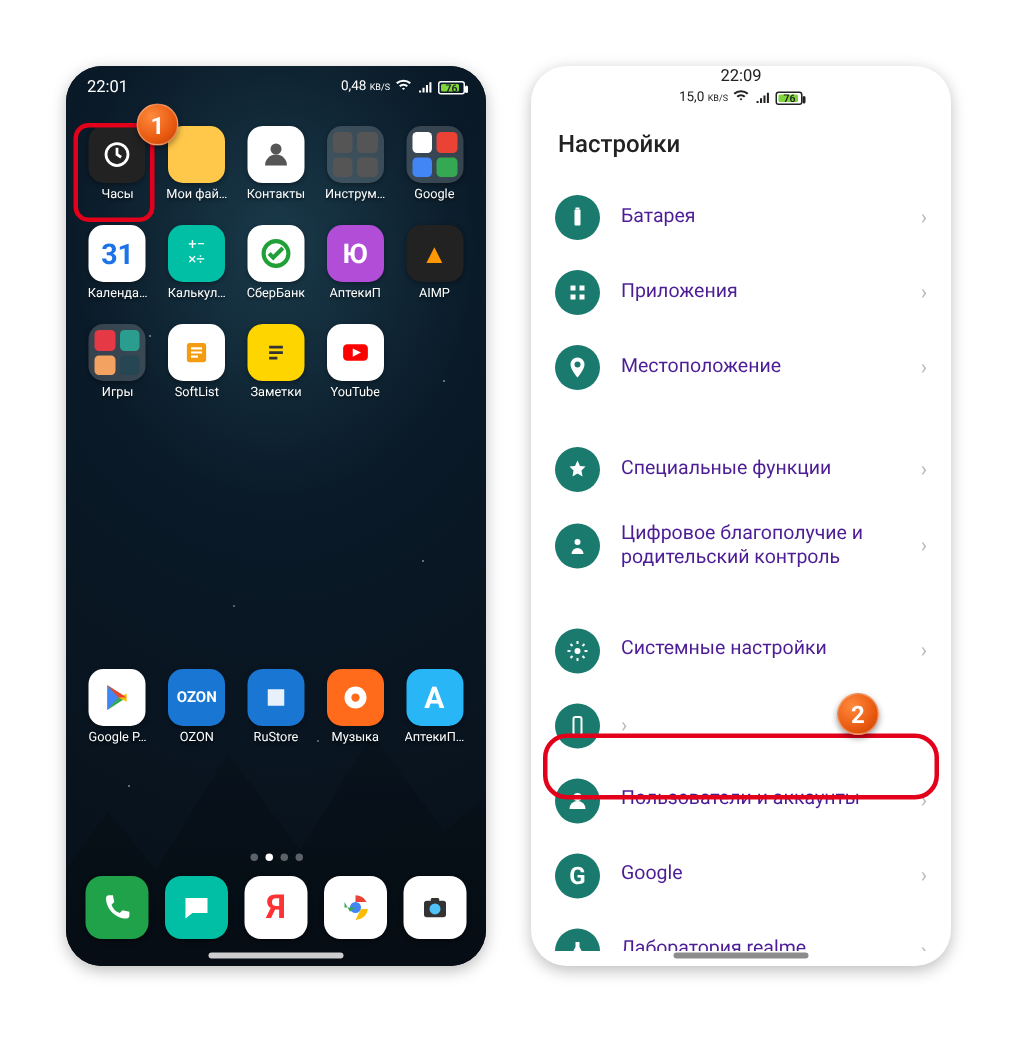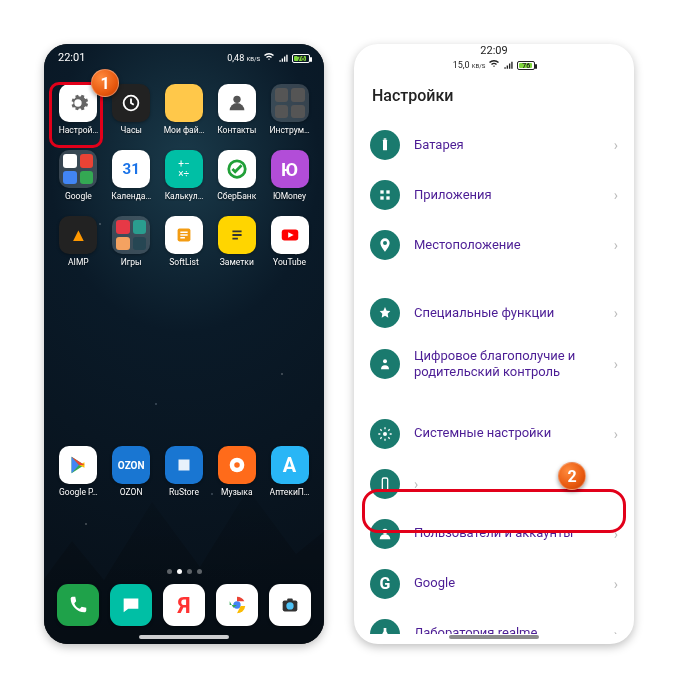--- a/index.html
+++ b/index.html
@@ -99,28 +99,20 @@
               <span class="fill" style="width:76%"></span>
               <span class="txt">76</span>
             </span>
         </span>
       </span>
     </div>
 
     <div class="home-grid">
 
       <div class="app">
-        <div class="ic white">
-          <svg viewBox="0 0 24 24" fill="#666">
-              <path d="M12 8a4 4 0 100 8 4 4 0 000-8zm9 4l2 1-1 3-2-.5a8 8 0 01-1.5 1.5l.5 2-3 1-1-2a8 8 0 01-2 0l-1 2-3-1 .5-2A8 8 0 018 16.5L6 17l-1-3 2-1a8 8 0 010-2l-2-1 1-3 2 .5A8 8 0 019.5 6L9 4l3-1 1 2a8 8 0 012 0l1-2 3 1-.5 2A8 8 0 0120 7.5l2-.5 1 3-2 1a8 8 0 010 2z"></path>
-            </svg>
-        </div>
-        <div class="lb">Настрой…</div>
-      </div>
-      <div class="app">
         <div class="ic dark">
           <svg viewBox="0 0 24 24" fill="none" stroke="#fff" stroke-width="2">
               <circle cx="12" cy="12" r="8"></circle>
               <path d="M12 7v5l3 2"></path>
             </svg>
         </div>
         <div class="lb">Часы</div>
       </div>
       <div class="app">
         <div class="ic folder"></div>
@@ -152,39 +144,39 @@
           <div class="grid4">
               <span style="background:#fff"></span>
               <span style="background:#ea4335"></span>
               <span style="background:#4285f4"></span>
               <span style="background:#34a853"></span>
             </div>
         </div>
         <div class="lb">Google</div>
       </div>
       <div class="app">
-        <div class="ic white" style="color:#1a73e8;font-weight:700;font-size:15px">31</div>
+        <div class="ic white" style="color:#1a73e8;font-weight:700;font-size:19px">31</div>
         <div class="lb">Календа…</div>
       </div>
       <div class="app">
         <div class="ic teal" style="font-size:10px;line-height:1">+−<br>×÷</div>
         <div class="lb">Калькул…</div>
       </div>
       <div class="app">
         <div class="ic white">
           <svg viewBox="0 0 24 24">
               <circle cx="12" cy="12" r="9" fill="none" stroke="#21a038" stroke-width="3"></circle>
               <path d="M7 12l3 3 7-7" stroke="#21a038" stroke-width="3" fill="none"></path>
             </svg>
         </div>
         <div class="lb">СберБанк</div>
       </div>
       <div class="app">
         <div class="ic purple" style="font-weight:700">Ю</div>
-        <div class="lb">ЮMoney</div>
+        <div class="lb">АптекиП</div>
       </div>
 
       <div class="app">
         <div class="ic dark" style="color:#ff9800;font-weight:700">▲</div>
         <div class="lb">AIMP</div>
       </div>
       <div class="app">
         <div class="ic" style="background:rgba(255,255,255,.18)">
           <div class="grid4">
               <span style="background:#e63946"></span>

